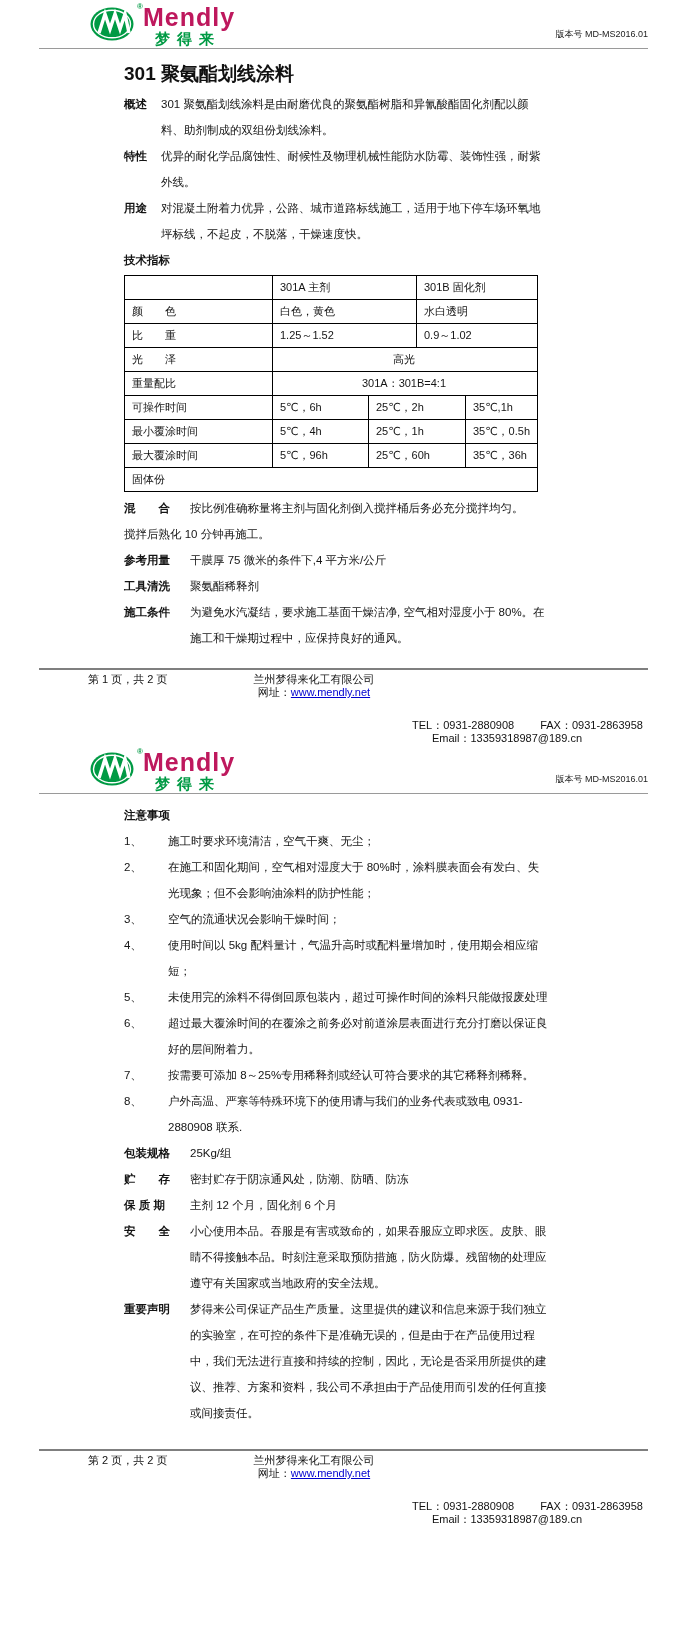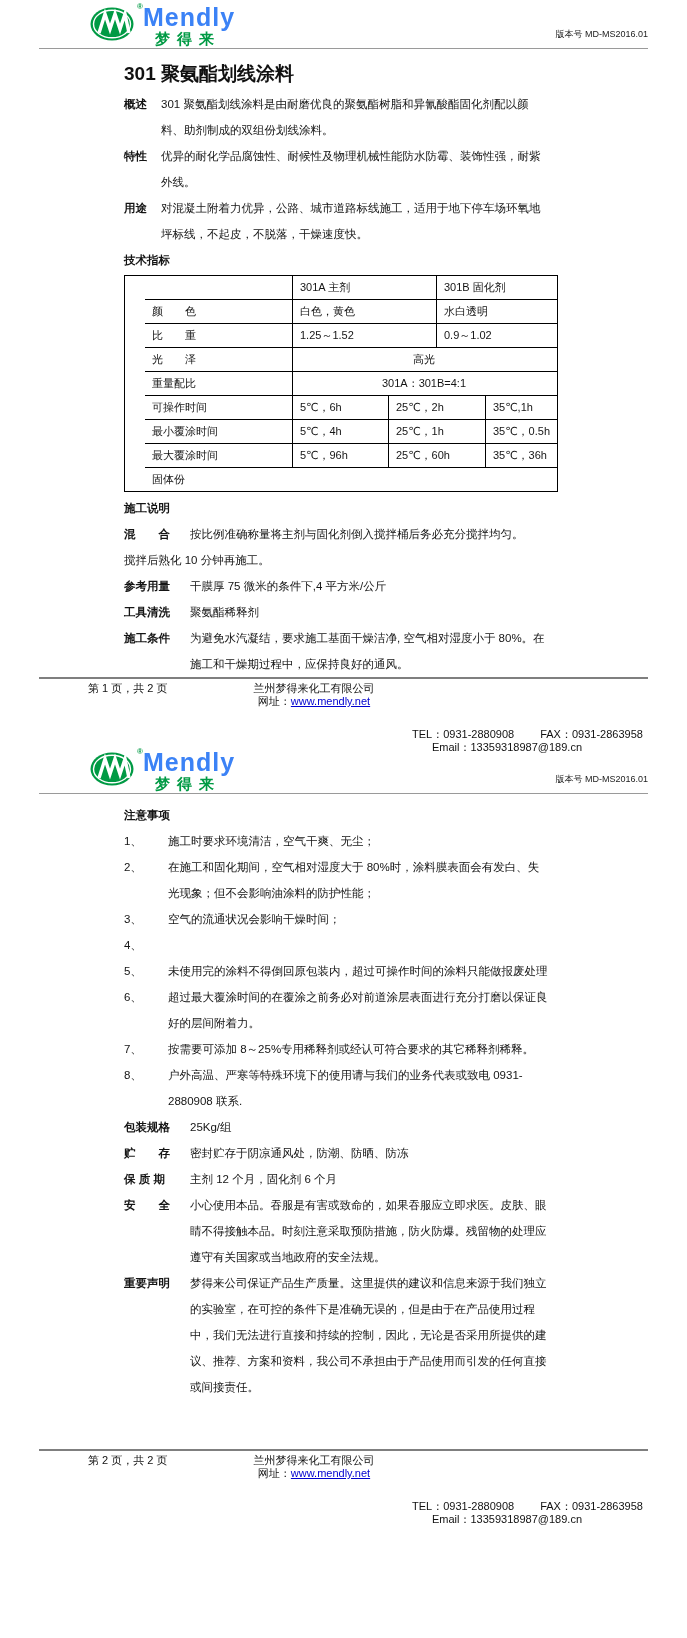--- a/index.html
+++ b/index.html
@@ -18,38 +18,38 @@
     display:flex;justify-content:space-between;align-items:flex-end;
     border-bottom:1.5px solid #9a9a9a;padding-bottom:2px;
   }
   .logo{display:flex;align-items:flex-start;margin-left:50px;padding-top:5px;}
   .emblem-wrap{position:relative;flex:none;}
   .emblem{display:block;}
   .reg-mark{
     position:absolute;top:-3px;right:-8px;font-size:8px;font-weight:bold;color:#009a44;
   }
   .logo-text{margin-left:8px;line-height:1;}
-  .logo-en{font-size:25px;font-weight:bold;color:#3b82f6;letter-spacing:1px;}
+  .logo-en{font-size:25px;font-weight:bold;color:#be185d;letter-spacing:1px;}
   .logo-cn{font-size:15px;font-weight:bold;color:#009a44;letter-spacing:7px;margin-left:12px;margin-top:1px;}
   .version{font-size:9px;color:#222;padding-bottom:5px;flex:none;}
 
   
   .content{margin-left:124px;width:424px;flex:none;font-size:11.5px;line-height:26px;}
   .content2{line-height:26px;}
   .doc-title{font-size:19px;font-weight:bold;margin:12px 0 4px 0;line-height:26px;color:#111;}
   .sec{display:flex;}
   .sec-label{font-weight:bold;flex:none;}
   .lbl-sm{width:37px;}
   .lbl-lg{width:66px;}
   .sec-text{flex:1;}
   .heading{font-weight:bold;}
   .plain-line{margin:0;}
 
   
-  .ttable{width:412px;border:1px solid #000;font-size:11px;margin:2px 0 3px 0;padding-left:20px;}
+  .ttable{width:412px;border:1px solid #000;font-size:11px;margin:2px 0 3px 0;}
   .trow{display:flex;height:23px;line-height:22px;border-bottom:1px solid #000;}
   .trow:last-child{border-bottom:none;}
   .tc{box-sizing:border-box;padding-left:7px;border-right:1px solid #000;
       overflow:hidden;white-space:nowrap;}
   .tc:last-child{border-right:none;}
   .tc.center{text-align:center;padding-left:0;}
   .w-lbl{width:148px;}
   .w-a{width:144px;}
   .w-b{width:118px;}
   .w-m{width:262px;}
@@ -158,21 +158,20 @@
         <div class="tc w-lbl">最大覆涂时间</div>
         <div class="tc w-t1">5℃，96h</div>
         <div class="tc w-t2">25℃，60h</div>
         <div class="tc w-t3">35℃，36h</div>
       </div>
       <div class="trow">
         <div class="tc w-lbl">固体份</div>
       </div>
     </div>
 
-    <div class="heading">施工说明</div>
 
     <div class="sec">
       <span class="sec-label lbl-lg">混　　合</span>
       <span class="sec-text">按比例准确称量将主剂与固化剂倒入搅拌桶后务必充分搅拌均匀。</span>
     </div>
     <div class="plain-line">搅拌后熟化 10 分钟再施工。</div>
 
     <div class="sec">
       <span class="sec-label lbl-lg">参考用量</span>
       <span class="sec-text">干膜厚 75 微米的条件下,4 平方米/公斤</span>
@@ -238,20 +237,21 @@
     <div class="notice">
       <span class="notice-num">2、</span>
       <span class="notice-text">在施工和固化期间，空气相对湿度大于 80%时，涂料膜表面会有发白、失光现象；但不会影响油涂料的防护性能；</span>
     </div>
     <div class="notice">
       <span class="notice-num">3、</span>
       <span class="notice-text">空气的流通状况会影响干燥时间；</span>
     </div>
     <div class="notice">
       <span class="notice-num">4、</span>
+      <span class="notice-text">使用时间以 5kg 配料量计，气温升高时或配料量增加时，使用期会相应缩短；</span>
     </div>
     <div class="notice">
       <span class="notice-num">5、</span>
       <span class="notice-text">未使用完的涂料不得倒回原包装内，超过可操作时间的涂料只能做报废处理</span>
     </div>
     <div class="notice">
       <span class="notice-num">6、</span>
       <span class="notice-text">超过最大覆涂时间的在覆涂之前务必对前道涂层表面进行充分打磨以保证良好的层间附着力。</span>
     </div>
     <div class="notice">

